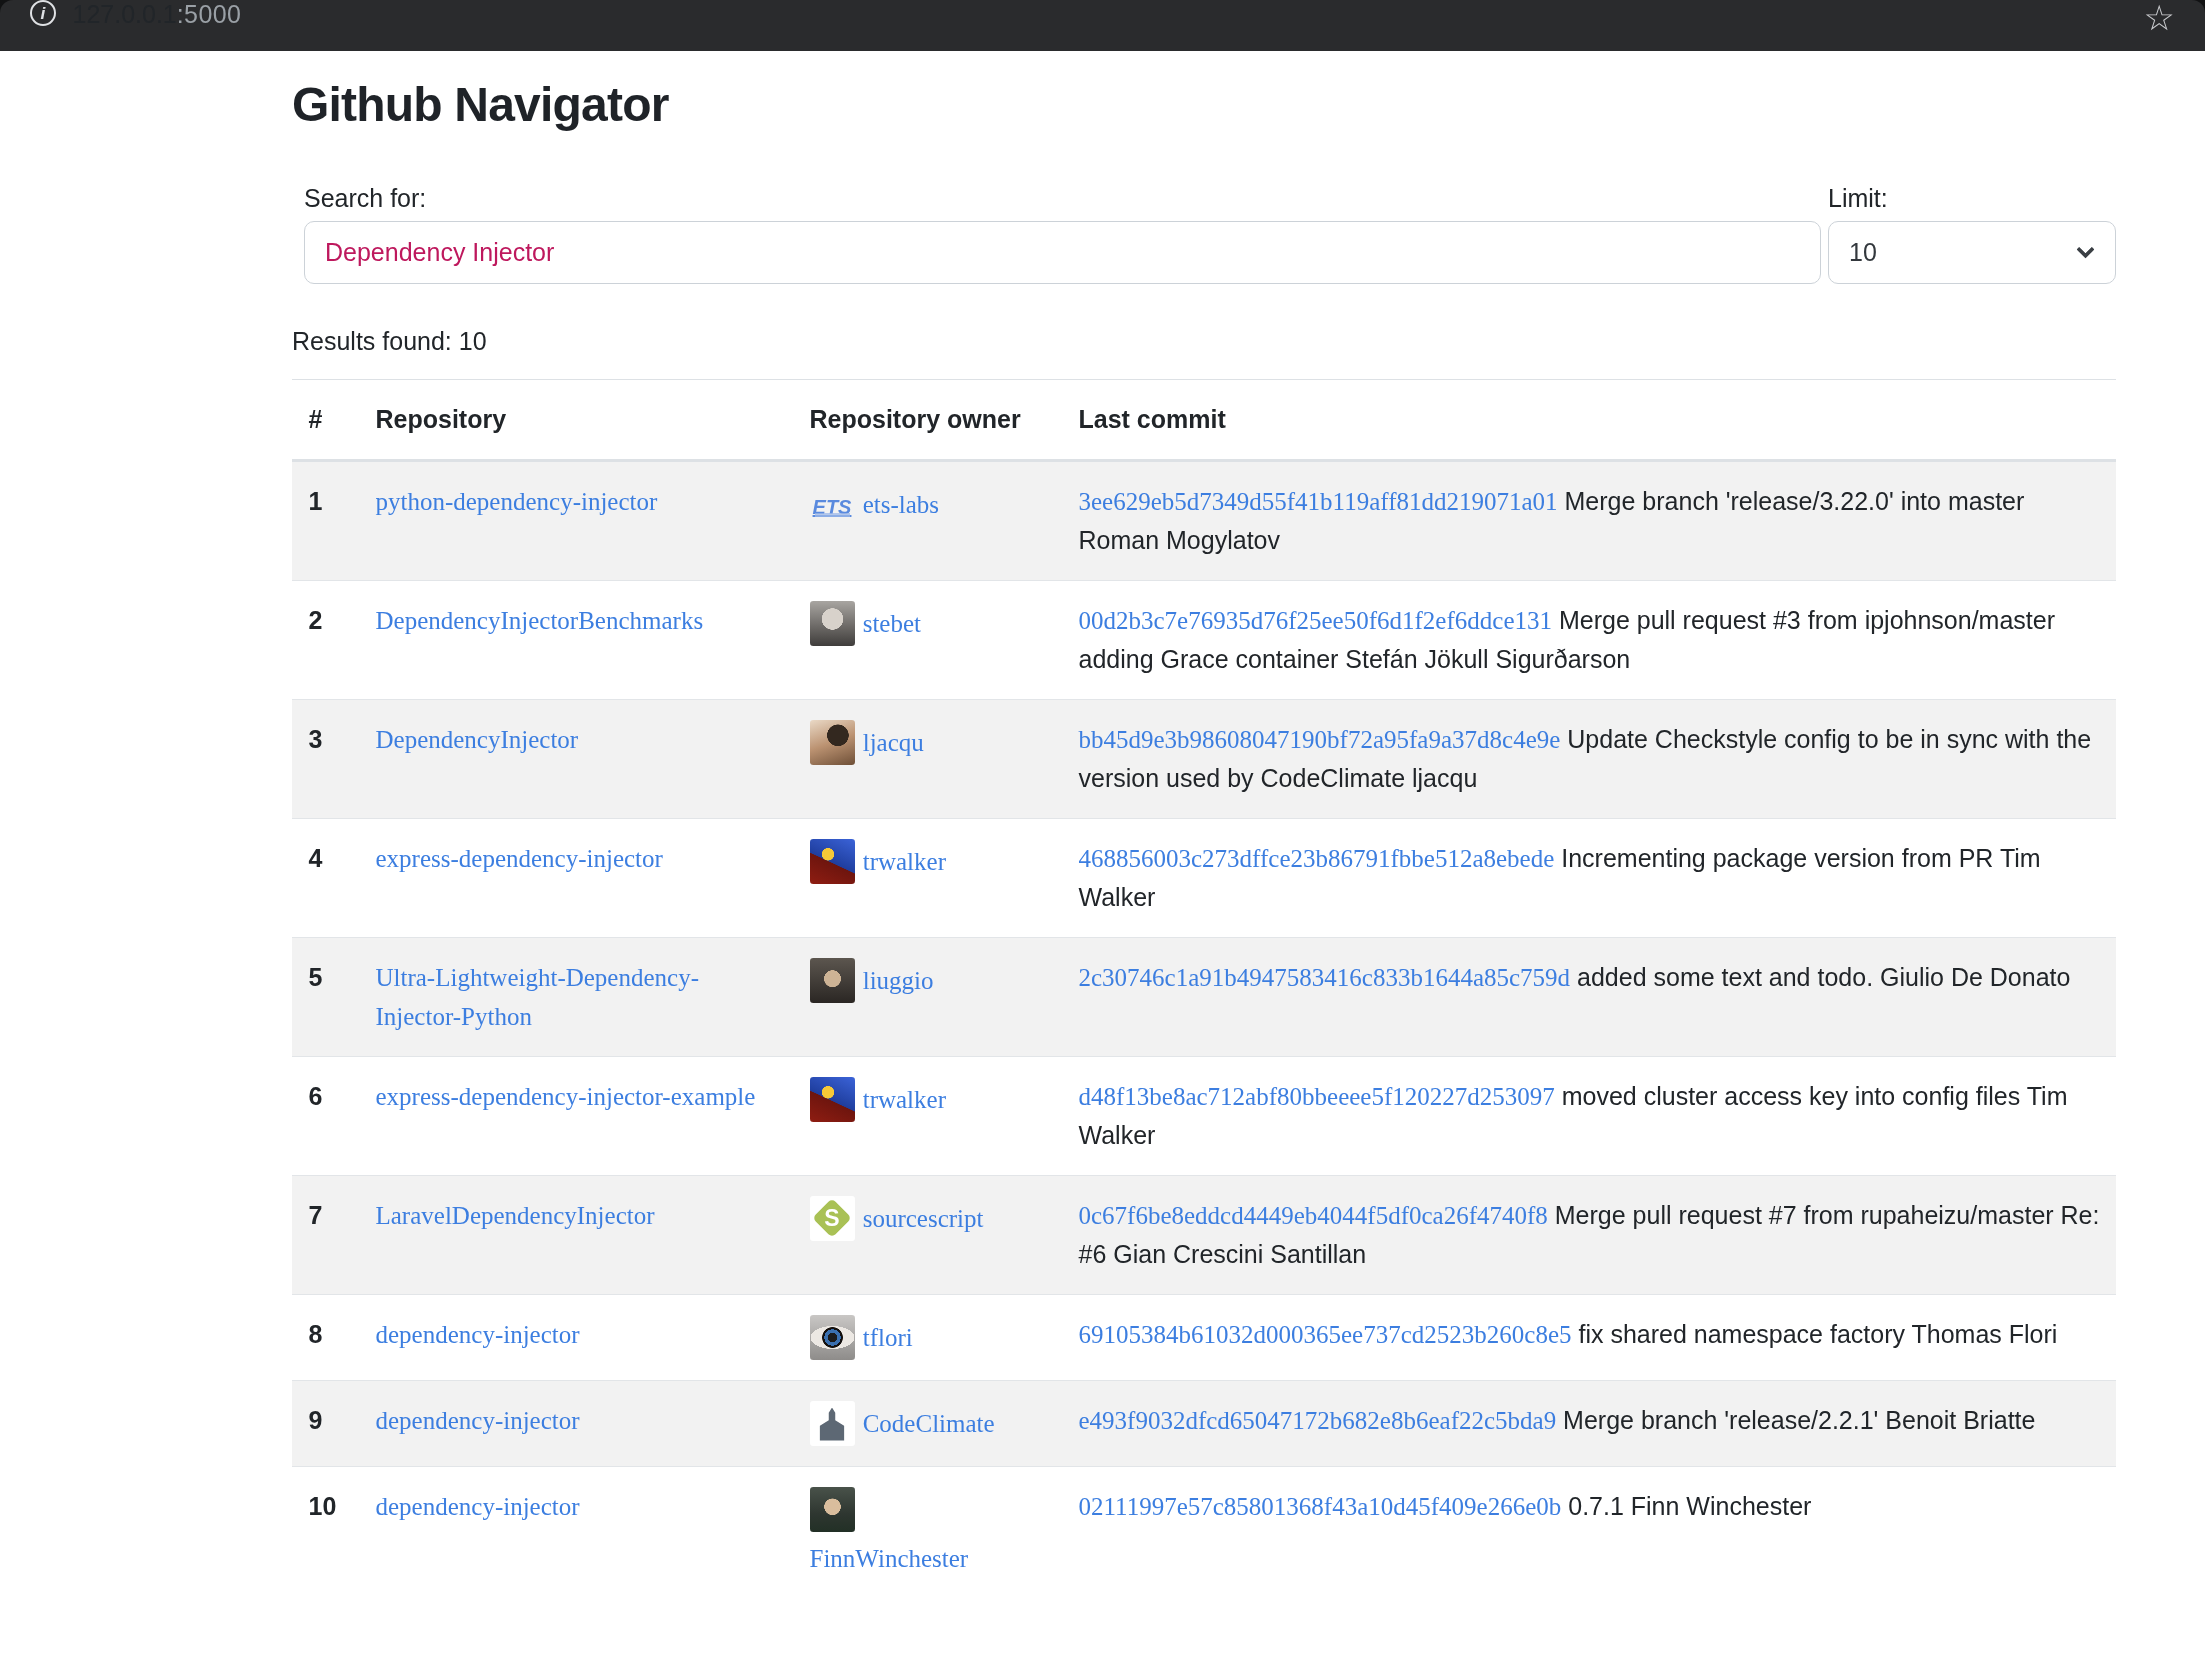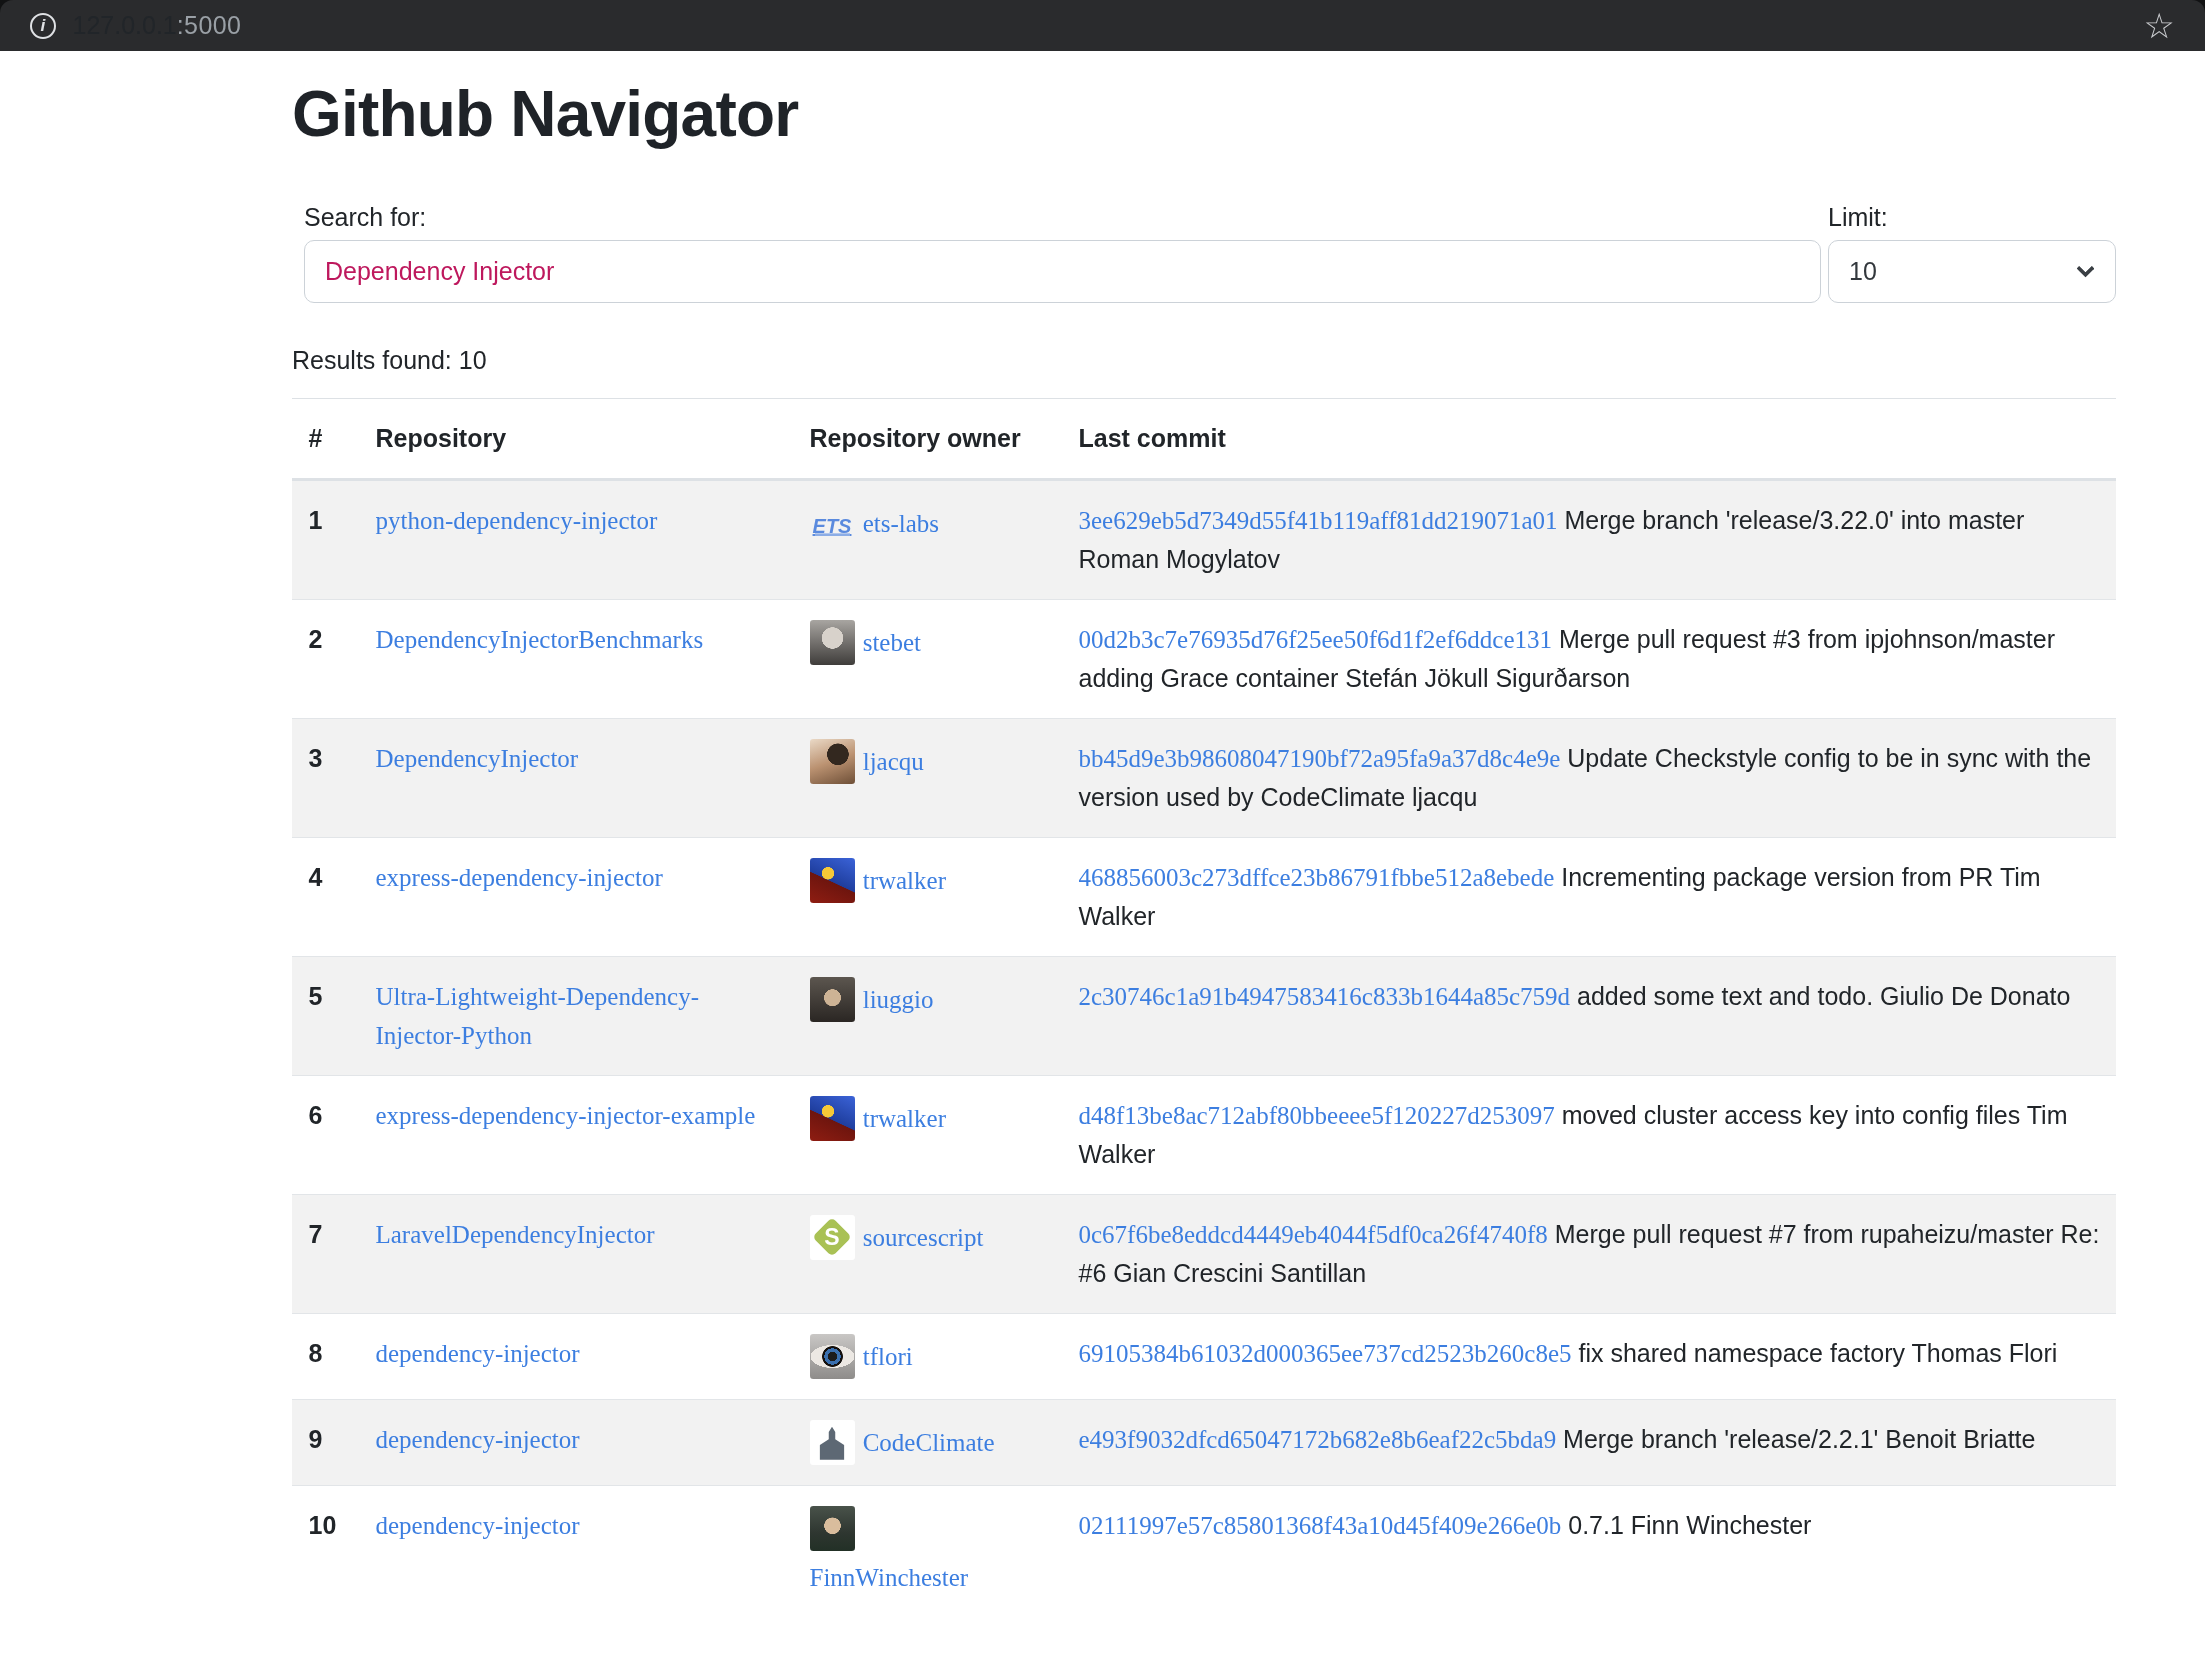--- a/index.html
+++ b/index.html
@@ -8,38 +8,38 @@
     width:2205px; height:1656px; overflow:hidden;
     font-family:"Liberation Sans", sans-serif;
     color:#212529; font-size:25px;
   }
 
   
   .browser-band { height:51px; background:#111213; position:relative; }
   .address-bar {
     position:absolute; left:0; right:0; top:0; bottom:0;
     background:#2a2b2d; border-radius:13px 13px 0 0;
-    display:flex; align-items:center; padding:0 30px;
+    display:flex; padding:0 30px;
   }
   .info-icon {
     width:26px; height:26px; border:2.1px solid #dfe1e4; border-radius:50%;
     display:inline-flex; align-items:center; justify-content:center;
     color:#dfe1e4; font-size:17.3px; font-weight:700; font-style:italic;
     margin-right:16.5px; flex:none;
   }
   .info-icon::before { content:"i"; }
   .url-port { color:#9aa0a6; letter-spacing:0.4px; }
   .star-icon {
     margin-left:auto; color:#c9cbce; font-size:35px; line-height:1;
   }
   .star-icon::before { content:"☆"; }
 
   
   .page { padding:25px 89px 0 292px; }
-  h1.page-title { font-size:64px; font-weight:600; letter-spacing:-0.8px; color:#1f2328; line-height:1.2; }
+  h1.page-title { font-size:48px; font-weight:600; letter-spacing:-0.8px; color:#1f2328; line-height:1.2; }
 
   .form-row { display:flex; justify-content:space-between; margin-top:46px;margin-left:12px; }
   .field-group-search { width:1517px; }
   .field-group-limit { width:288px; }
   .field-label { display:block; line-height:36px; margin-bottom:5px; color:#212529; }
   .text-input {
     width:100%; height:63px; border:1.6px solid #ccd2d8; border-radius:10px;
     padding:0 20px; font-size:25px; font-family:"Liberation Sans", sans-serif;
     color:#be185d; background:#fff; outline:none;
   }

